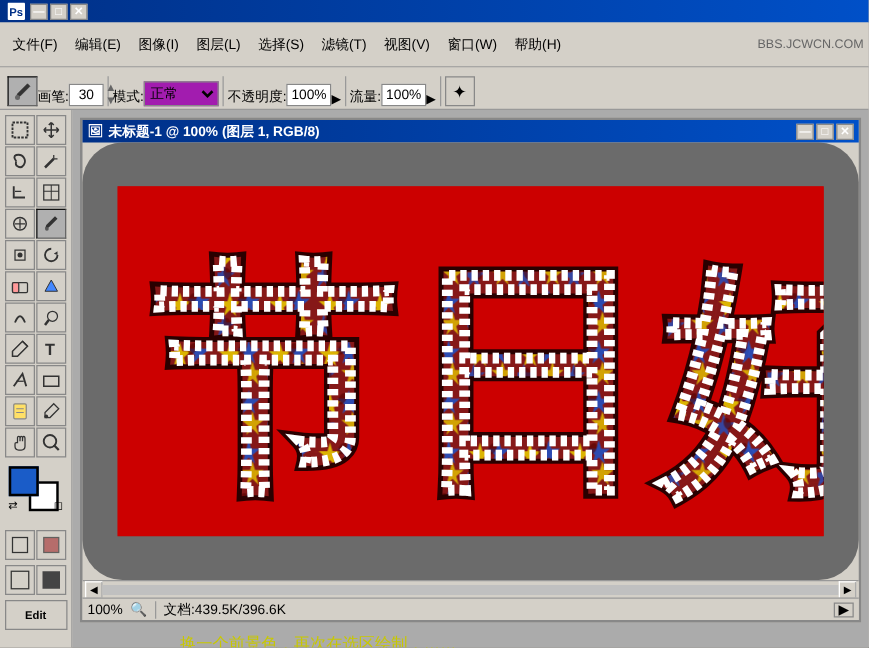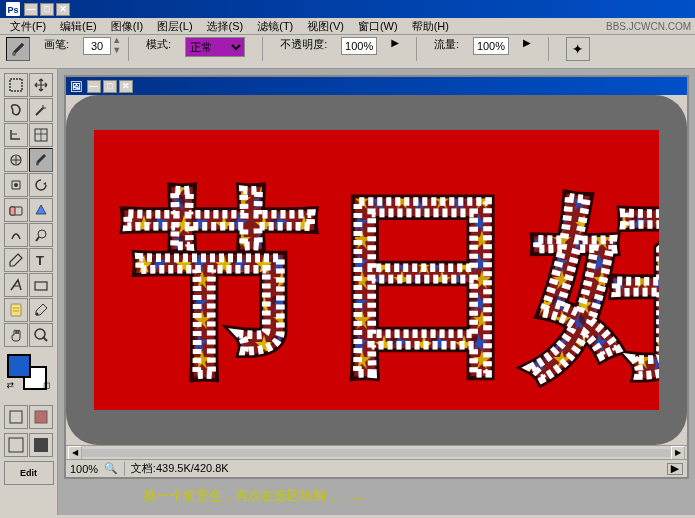--- a/index.html
+++ b/index.html
@@ -47,21 +47,21 @@
       height: 30px;
       margin-right: 4px;
       display: inline-flex;
       align-items: center;
       justify-content: flex-end;
     }
 
     
     #menu-bar {
       background: #d4d0c8;
-      height: 17px;
+      height: 36px;
       display: flex;
       align-items: center;
       padding: 0 4px;
       border-bottom: 1px solid #999;
       font-size: 11px;
       gap: 2px;
     }
     .menu-item {
       padding: 2px 6px;
       cursor: pointer;
@@ -70,24 +70,24 @@
       margin-left: auto;
       color: #666;
       font-size: 10px;
     }
 
     
     #toolbar {
       background: #d4d0c8;
       height: 34px;
       display: flex;
-      align-items: flex-start;
+      align-items: flex-end;
       padding: 2px 6px;
       border-bottom: 1px solid #999;
-      gap: 14px;
+      gap: 0;
       font-size: 11px;
     }
     .toolbar-label {
       font-size: 11px;
     }
     .toolbar-input {
       width: 28px;
       height: 18px;
       font-size: 11px;
       border: 1px solid #888;
@@ -542,20 +542,21 @@
       </div>
     </div>
   </div>
 
   <div id="canvas-area">
 
     <div id="doc-window">
 
       <div id="doc-title-bar">
         <span style="margin-right:4px; font-size:10px;">🖼</span>
+        <span class="doc-title">未标题-1 @ 100% (图层 1, RGB/8)</span>
         <div class="doc-btns">
           <div class="doc-btn">—</div>
           <div class="doc-btn">□</div>
           <div class="doc-btn">✕</div>
         </div>
       </div>
 
       <div id="canvas-viewport">
 
         <div id="image-canvas">
@@ -609,21 +610,21 @@
       <div id="doc-scrollbar-h">
         <div class="scrollbtn">◀</div>
         <div style="flex:1; height:8px; background:#c0c0c0;"></div>
         <div class="scrollbtn">▶</div>
       </div>
 
       <div id="doc-status-bar">
         <span>100%</span>
         <span style="cursor:pointer;">🔍</span>
         <div style="width:1px; height:14px; background:#999;"></div>
-        <span>文档:439.5K/420.8K</span>
+        <span>文档:439.5K/396.6K</span>
         <div style="flex:1;"></div>
         <div style="width:16px; height:12px; border:1px solid #888; background:#d4d0c8; cursor:pointer; display:flex; align-items:center; justify-content:center;">▶</div>
       </div>
     </div>
 
     <div id="bottom-text">换一个前景色，再次在选区绘制，……</div>
   </div>
 </div>
 
 </body></html>

